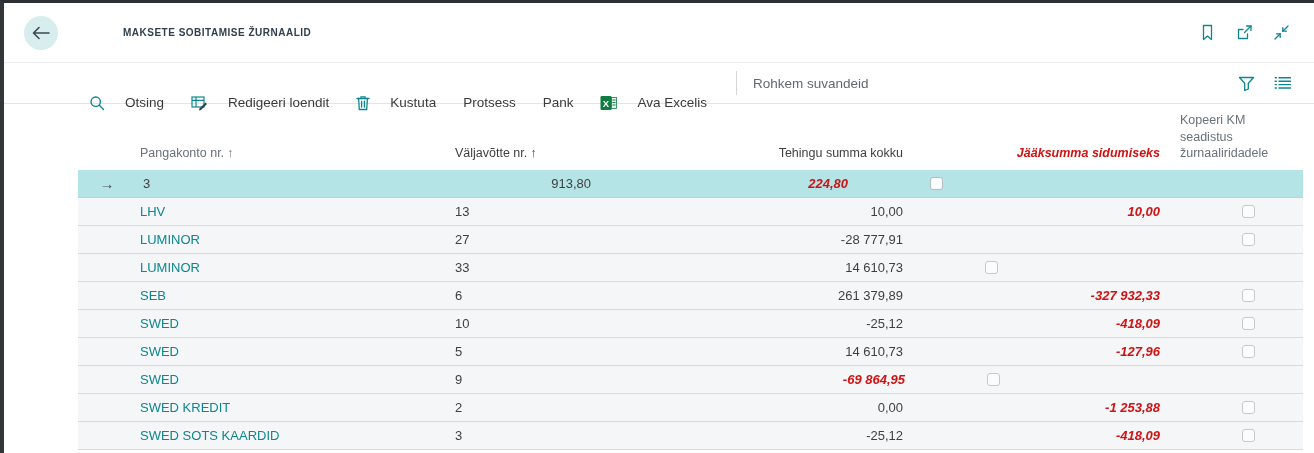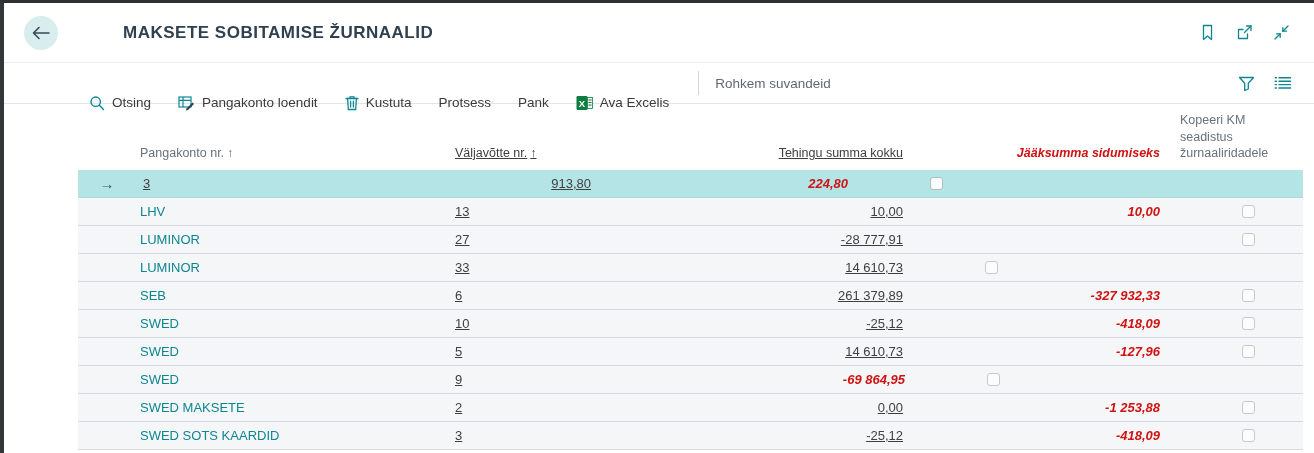--- a/index.html
+++ b/index.html
@@ -25,42 +25,42 @@
     background:#fff;
   }
   .back-btn {
     width:34px; height:34px; border-radius:50%;
     background:#d7edee;
     display:flex; align-items:center; justify-content:center;
     cursor:pointer; flex:0 0 auto;
   }
   .page-title {
     margin-left:21px;
-    font-size:17px; font-weight:700; letter-spacing:.5px;
+    font-size:10px; font-weight:700; letter-spacing:.5px;
     color:#30404e;
     flex:1 1 auto;
     white-space:nowrap;
     padding-left:44px;
   }
   .titlebar-icons { display:flex; align-items:center; gap:20px; padding-right:6px; }
   .titlebar-icons .ticon { width:17px; height:17px; display:block; cursor:pointer; }
 
   
   .toolbar {
     height:42px;
     border-top:1px solid #eceff1;
     border-bottom:1px solid #e2e5e8;
     display:flex; align-items:center;
     padding:0 20px 0 85px;
     background:#fff;
     font-size:13.5px;
     color:#3a3a3a;
   }
   .tb-item {
-    display:flex; align-items:center; gap:7px;
+    display:flex; align-items:center; gap:20px;
     margin-right:27px; cursor:pointer; white-space:nowrap;margin-top:39px;
   }
   .tb-item .icn { display:block; }
   .tb-divider { width:1px; height:24px; background:#d3d6d9; margin:0 16px 0 2px; }
   .tb-more { color:#60696e; cursor:pointer; white-space:nowrap; }
   .tb-spacer { flex:1 1 auto; }
   .tb-right { display:flex; align-items:center; gap:19px; padding-right:2px; }
   .tb-right .icn { display:block; cursor:pointer; }
 
   
@@ -98,21 +98,21 @@
   .c-total, .c-remain { justify-content:flex-end; }
   .row-arrow { width:100%; display:flex; justify-content:center; color:#46525c; font-size:15px; }
   .bank-link { color:#0d8691; text-decoration:none; cursor:pointer; white-space:nowrap; }
   .cell-ellipsis {
     position:absolute; right:22px; top:0; bottom:0;
     display:flex; align-items:center;
     color:#5b6770; font-size:13px; letter-spacing:0; cursor:pointer;
     font-weight:700;
   }
   .c-remain { color:#d01212; font-weight:700; font-style:italic; }
-  .c-stmt, .c-total { color:#3f3f3f;text-decoration:underline; }
+  .c-stmt, .c-total { color:#3f3f3f; }
   .checkbox {
     width:13px; height:13px;
     border:1px solid #c6c8ca; border-radius:3px;
     background:#fcfcfd; margin-left:62px; cursor:pointer;
   }
   .data-row.selected .checkbox { border-color:#b4bcbf; background:#fafdfd; }
 </style>
 </head>
 <body>
 
@@ -150,21 +150,21 @@
           <path d="M10.3 10.3 L14.5 14.5"></path>
         </svg>
       <span>Otsing</span>
     </div>
     <div class="tb-item">
       <svg class="icn" width="17" height="16" viewBox="0 0 17 16" fill="none">
           <rect x="1" y="2" width="12" height="10" stroke="#0d8691" stroke-width="1.2"></rect>
           <path d="M1 5.3 H13 M5 2 V12" stroke="#0d8691" stroke-width="1.2"></path>
           <path d="M8.5 13.5 L14.5 7.5 L16 9 L10 15 L8 15.5 Z" fill="#28444f"></path>
         </svg>
-      <span>Pangakonto loendit</span>
+      <span>Redigeeri loendit</span>
     </div>
     <div class="tb-item">
       <svg class="icn" width="14" height="16" viewBox="0 0 14 16" fill="none" stroke="#0d8691" stroke-width="1.3" stroke-linecap="round">
           <path d="M1 3.5 H13"></path>
           <path d="M5 3.5 V1.8 H9 V3.5"></path>
           <path d="M2.6 3.5 L3.3 14.5 H10.7 L11.4 3.5"></path>
           <path d="M5.6 6.2 V12 M8.4 6.2 V12"></path>
         </svg>
       <span>Kustuta</span>
     </div>
@@ -323,21 +323,21 @@
       <div class="c-stmt">9</div>
       <div class="c-remain">-69 864,95</div>
       <div class="c-copy">
           <span class="checkbox"></span>
         </div>
     </div>
 
     <div class="gr-row data-row">
       <div class="c-arrow"></div>
       <div class="c-bank">
-          <a class="bank-link">SWED MAKSETE</a>
+          <a class="bank-link">SWED KREDIT</a>
         </div>
       <div class="c-stmt">2</div>
       <div class="c-total">0,00</div>
       <div class="c-remain">-1 253,88</div>
       <div class="c-copy">
           <span class="checkbox"></span>
         </div>
     </div>
 
     <div class="gr-row data-row">

